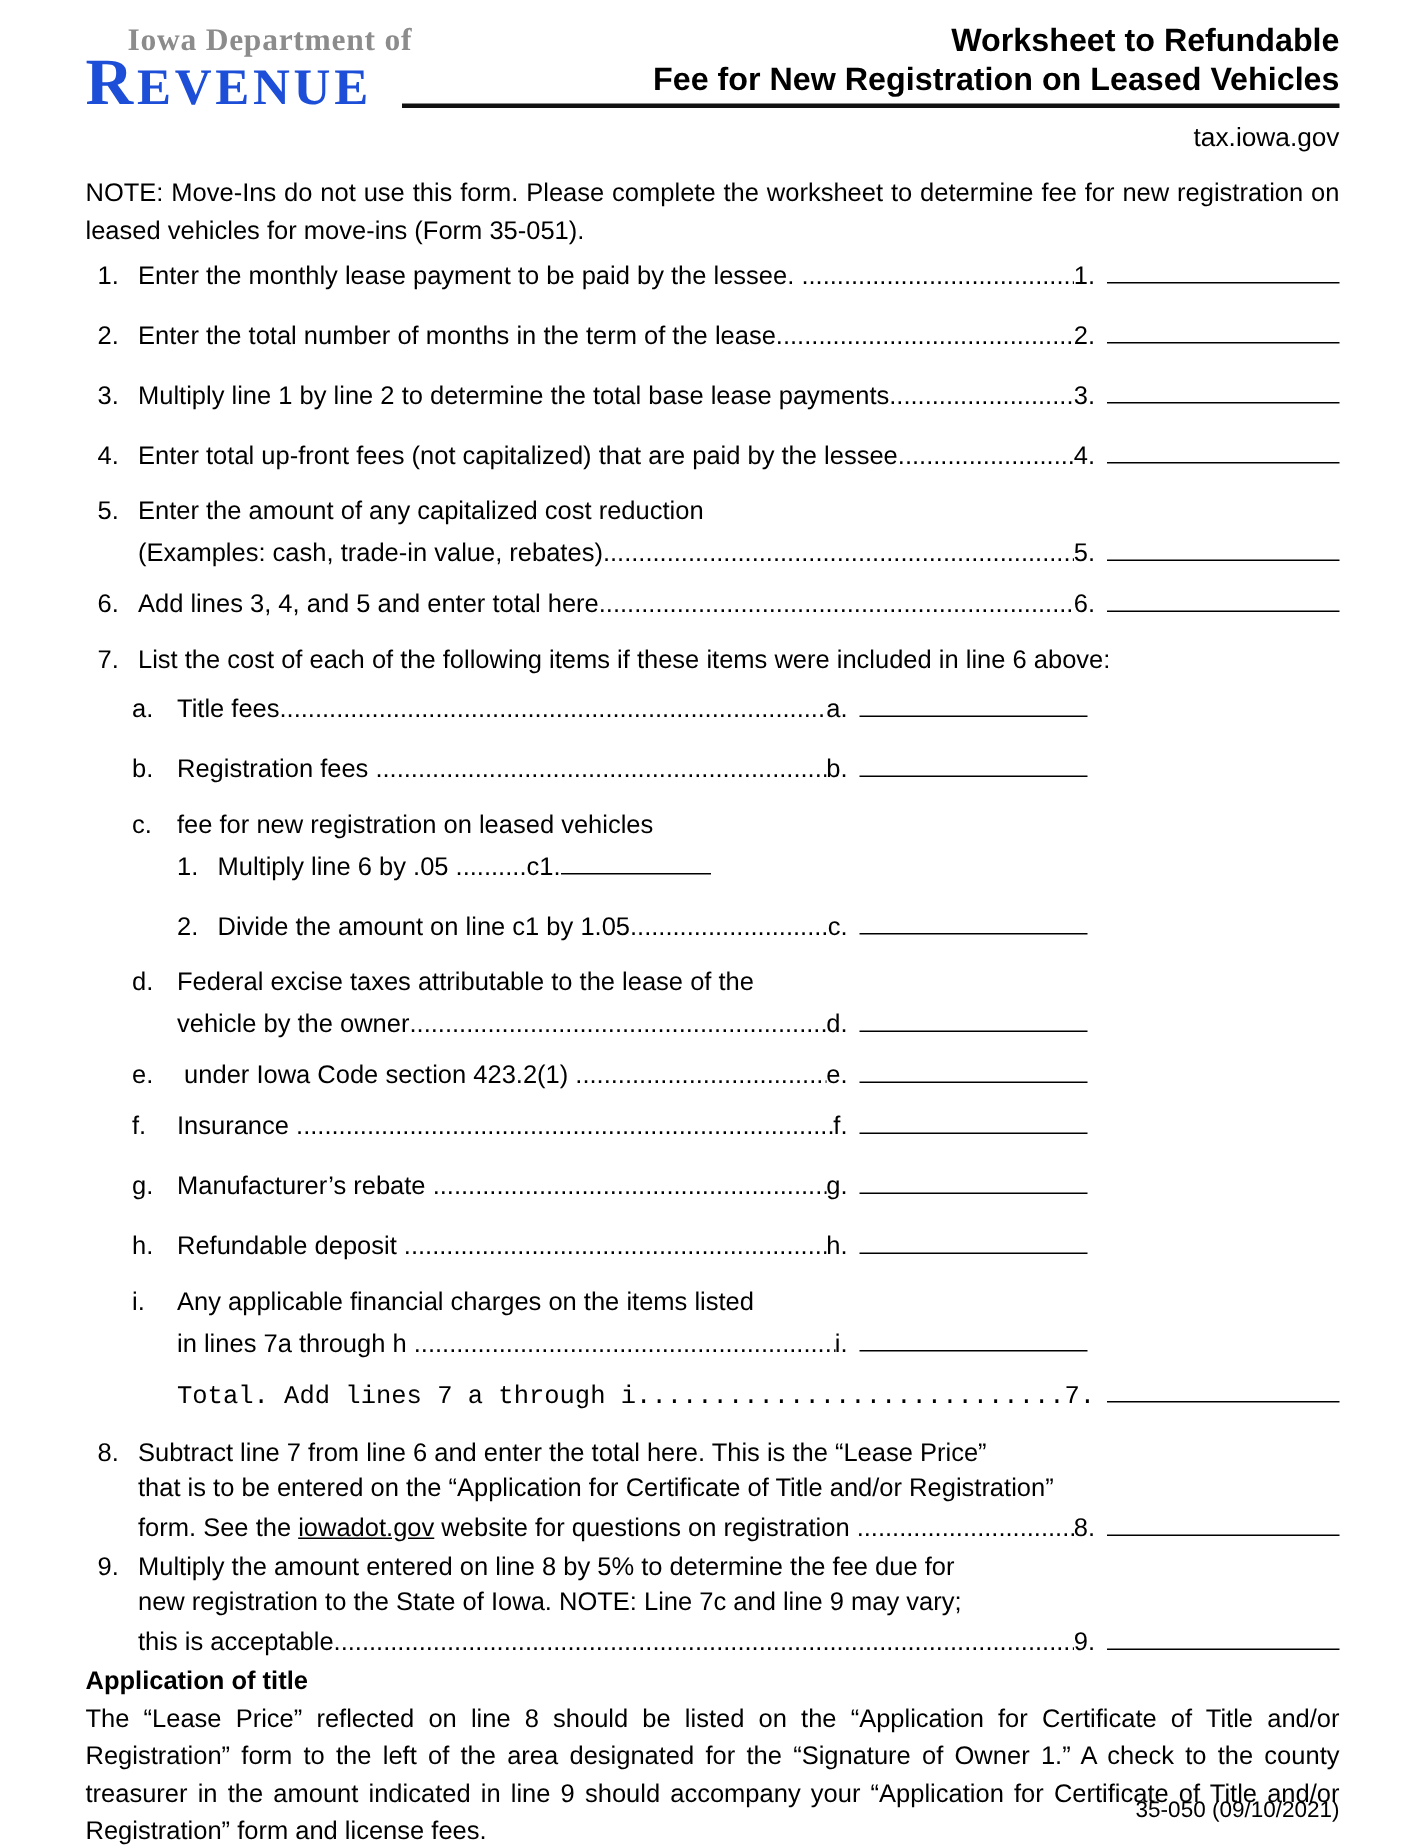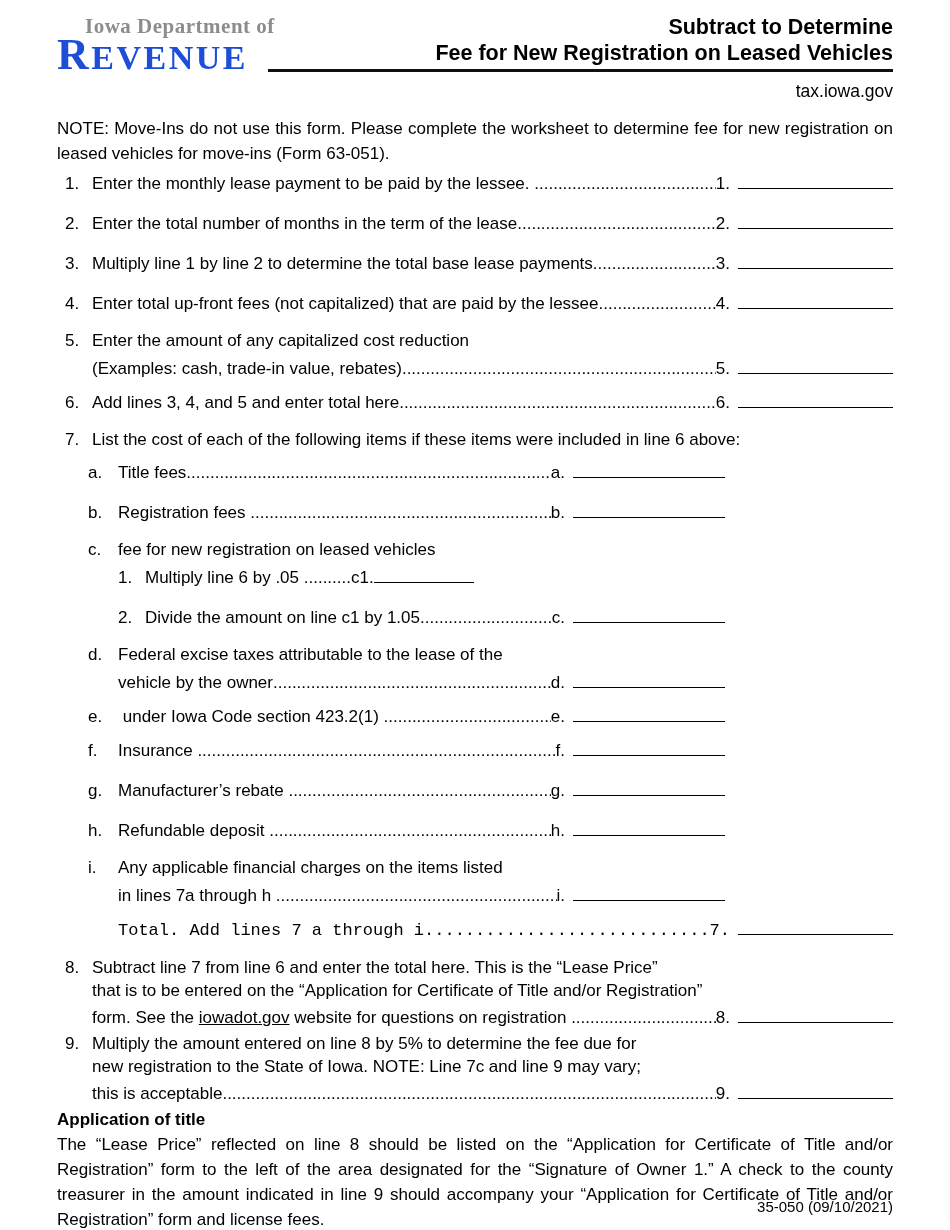--- a/index.html
+++ b/index.html
@@ -48,29 +48,29 @@
 
 <div class="page">
 
   <div class="hdr">
     <div class="logo">
       <div class="logo-top">Iowa Department of</div>
       <div class="logo-main"><span class="bigR">R</span><span>EVENUE</span></div>
     </div>
     <div class="hdr-rule"></div>
     <div class="hdr-titles">
-      <div>Subtract to Determine</div>
+      <div>Worksheet to Refundable</div>
       <div>Fee for New Registration on Leased Vehicles</div>
     </div>
     <div class="hdr-url">tax.iowa.gov</div>
   </div>
 
   <div class="content">
 
-    <div class="note">NOTE: Move-Ins do not use this form. Please complete the worksheet to determine fee for new registration on leased vehicles for move-ins (Form 63-051).</div>
+    <div class="note">NOTE: Move-Ins do not use this form. Please complete the worksheet to determine fee for new registration on leased vehicles for move-ins (Form 35-051).</div>
 
     <div class="row">
       <span class="num">1.</span>
       <span class="txt">Enter the monthly lease payment to be paid by the lessee. </span>
       <span class="leader">..........................................................................................................................................................................</span>
       <span class="tail">1.</span>
       <span class="blank blank-main"></span>
     </div>
 
     <div class="row">

